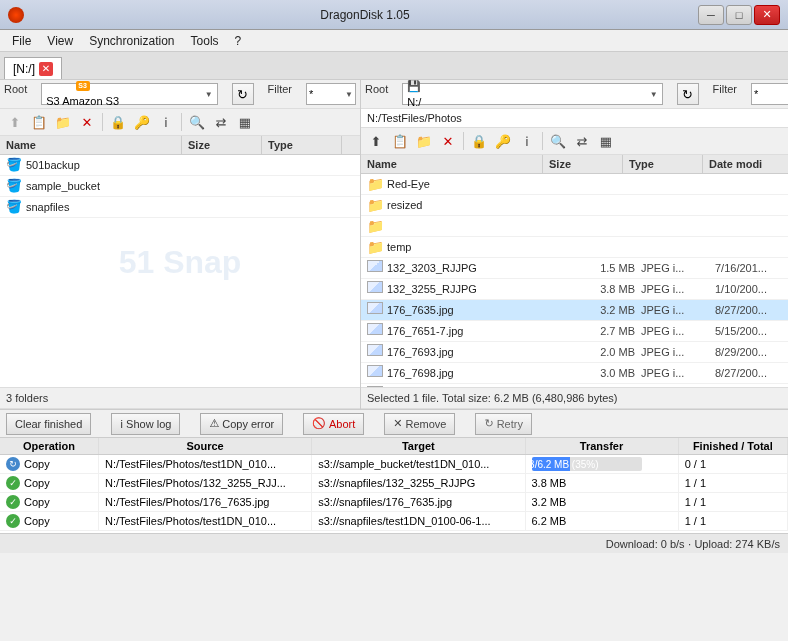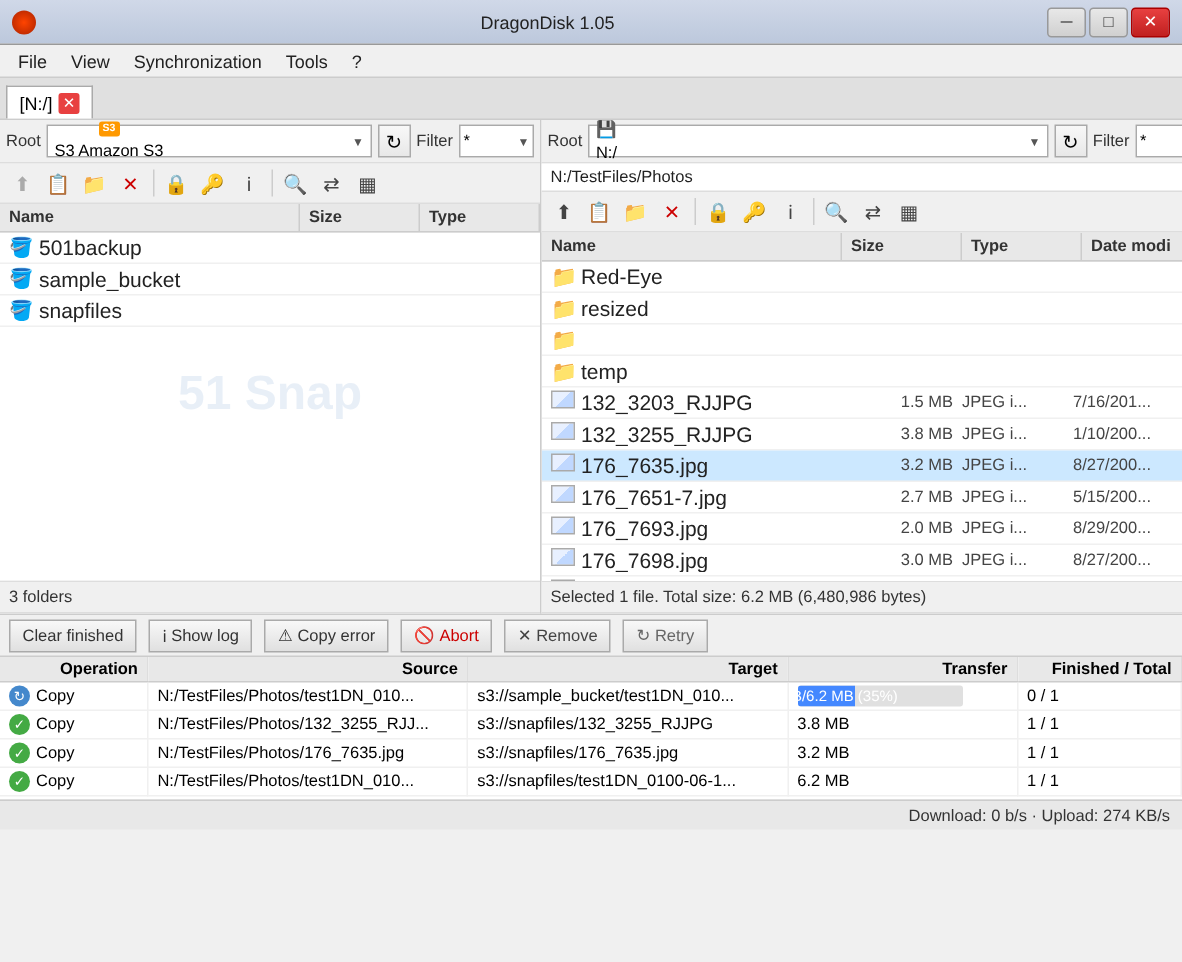--- a/index.html
+++ b/index.html
@@ -91,23 +91,22 @@
       flex: 1;
       display: flex;
       flex-direction: column;
       border-right: 1px solid #ccc;
     }
     .panel:last-child { border-right: none; }
     
     
     .root-bar {
       display: flex;
-      align-items: center;
       padding: 3px 4px;
-      gap: 4px;
+      gap: 14px;
       background: #f0f0f0;
       border-bottom: 1px solid #ddd;
     }
     .root-label { font-size: 11px; color: #333; }
     .root-select {
       flex: 1;
       height: 22px;
       border: 1px solid #aaa;
       background: white;
       font-size: 11px;
@@ -186,35 +185,35 @@
       z-index: 1;
     }
     .col-header {
       padding: 3px 6px;
       font-size: 11px;
       font-weight: bold;
       color: #333;
       border-right: 1px solid #ccc;
       cursor: pointer;
     }
-    .col-header.name { width: 200px; }
+    .col-header.name { width: 182px; }
     .col-header.size { width: 80px; }
     .col-header.type { width: 80px; }
     .col-header.date { width: 90px; }
     
     .file-item {
       display: flex;
       align-items: center;
       padding: 2px 6px;
       cursor: pointer;
       border-bottom: 1px solid #f0f0f0;
     }
     .file-item.selected { background: #cce8ff; }
     .file-icon { width: 16px; height: 16px; margin-right: 4px; flex-shrink: 0; }
-    .file-name { width: 180px; font-size: 14px; color: #222; overflow: hidden; white-space: nowrap; text-overflow: ellipsis; }
+    .file-name { width: 180px; font-size: 11px; color: #222; overflow: hidden; white-space: nowrap; text-overflow: ellipsis; }
     .file-size { width: 74px; font-size: 11px; color: #444; text-align: right; padding-right: 6px; }
     .file-type { width: 74px; font-size: 11px; color: #444; overflow: hidden; white-space: nowrap; }
     .file-date { width: 84px; font-size: 11px; color: #444; overflow: hidden; white-space: nowrap; }
     
     
     .folder-icon { color: #f0c040; font-size: 14px; }
     .image-icon { 
       width: 16px; height: 12px;
       border: 1px solid #aaa;
       background: linear-gradient(135deg, #e8f0ff 50%, #c0d8ff 50%);
@@ -234,21 +233,21 @@
       align-items: center;
     }
     
     
     .op-controls {
       background: #f0f0f0;
       padding: 3px 6px;
       border-bottom: 1px solid #ccc;
       display: flex;
       align-items: center;
-      gap: 8px;
+      gap: 20px;
       height: 28px;
     }
     .op-btn {
       padding: 2px 8px;
       border: 1px solid #aaa;
       background: linear-gradient(to bottom, #f8f8f8, #e0e0e0);
       cursor: pointer;
       font-size: 11px;
       height: 22px;
       display: flex; align-items: center; gap: 3px;
@@ -263,21 +262,21 @@
       height: 95px;
       background: white;
       overflow-y: auto;
     }
     .ops-table { width: 100%; border-collapse: collapse; }
     .ops-table th {
       background: #e8e8e8;
       padding: 2px 6px;
       font-size: 11px;
       font-weight: bold;
-      text-align: right;
+      text-align: center;
       border-bottom: 1px solid #ccc;
       border-right: 1px solid #ddd;
       position: sticky;
       top: 0;
     }
     .ops-table td {
       padding: 2px 6px;
       font-size: 11px;
       border-bottom: 1px solid #f0f0f0;
       border-right: 1px solid #f0f0f0;

